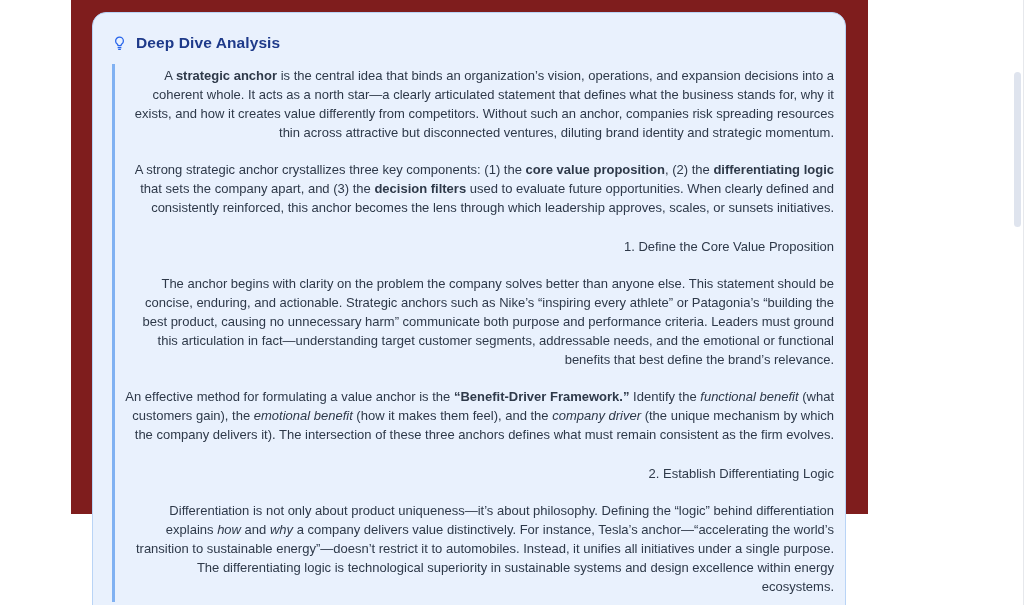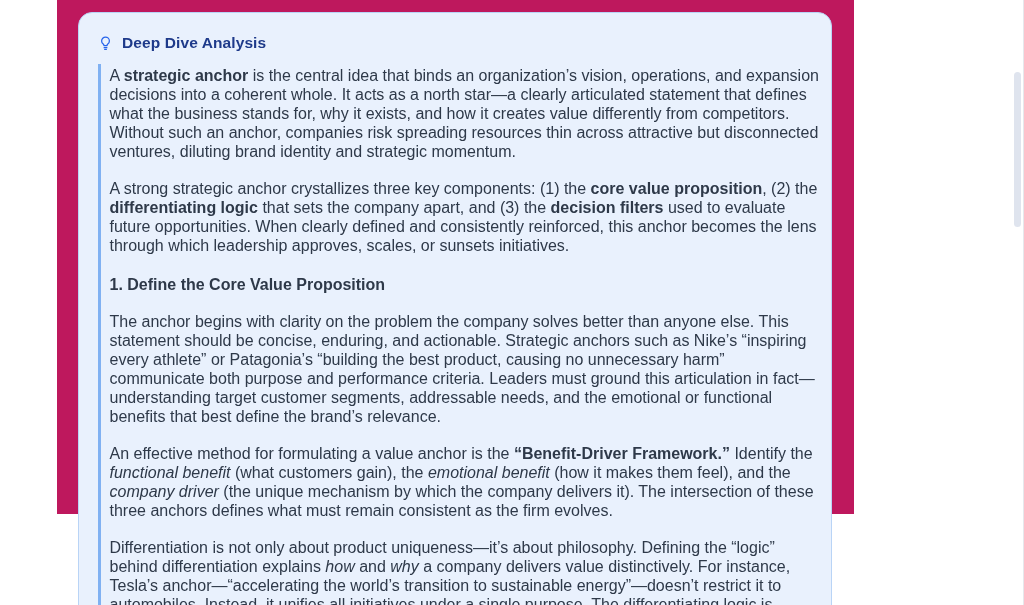--- a/index.html
+++ b/index.html
@@ -5,23 +5,23 @@
   html, body { margin: 0; padding: 0; }
   body {
     width: 1024px; height: 605px;
     background: #ffffff;
     font-family: "Liberation Sans", sans-serif;
     overflow: hidden;
   }
   .viewport { position: relative; width: 1024px; height: 605px; background: #ffffff; overflow: hidden; }
 
   .content-col {
-    position: absolute; left: 57px; top: 0;
+    position: absolute; left: 71px; top: 0;
     width: 797px; height: 514px;
-    background: #be185d;
+    background: #7f1d1d;
   }
 
   .card {
     position: absolute; left: 21px; top: 12px;
     width: 754px; height: 660px;
     box-sizing: border-box;
     background: #e9f1fd;
     border: 1px solid #b9d4f6;
     border-radius: 14px;
     padding: 21px 11px 30px 19px;
@@ -39,25 +39,26 @@
     font-size: 14px; font-weight: 700; color: #323d4d;
   }
 
   .quote {
     margin: 12px 0 0 0;
     border-left: 3.5px solid #80b1f2;
     padding: 2px 0 6px 8.5px;
   }
   .quote p, .quote h3 {
     margin: 18px 0 0 0;
-    font-size: 16px; line-height: 19px;
+    font-size: 13px; line-height: 19px;
     color: #2e3949; font-weight: 400;
     max-width: 714px;
+    text-align: right;
   }
-  .quote h3 { font-weight: 700; margin-top: 20px; }
+  .quote h3 { font-weight: 400; margin-top: 20px; }
   .quote > div > :first-child { margin-top: 0; }
   .quote b { font-weight: 700; }
   .quote i { }
 
   .scroll-track { position: absolute; right: 0; top: 0; width: 14px; height: 605px; background: transparent; }
   .scroll-thumb {
     position: absolute; left: 4px; top: 72px;
     width: 7px; height: 155px;
     border-radius: 4px; background: #dfe4ee;
   }
@@ -81,20 +82,21 @@
           <h2 class="card-title">Deep Dive Analysis</h2>
         </div>
       </header>
       <blockquote class="quote">
         <div id="blocks">
             <p>A <b>strategic anchor</b> is the central idea that binds an organization’s vision, operations, and expansion decisions into a coherent whole. It acts as a north star—a clearly articulated statement that defines what the business stands for, why it exists, and how it creates value differently from competitors. Without such an anchor, companies risk spreading resources thin across attractive but disconnected ventures, diluting brand identity and strategic momentum.</p>
             <p>A strong strategic anchor crystallizes three key components: (1) the <b>core value proposition</b>, (2) the <b>differentiating logic</b> that sets the company apart, and (3) the <b>decision filters</b> used to evaluate future opportunities. When clearly defined and consistently reinforced, this anchor becomes the lens through which leadership approves, scales, or sunsets initiatives.</p>
             <h3>1. Define the Core Value Proposition</h3>
             <p>The anchor begins with clarity on the problem the company solves better than anyone else. This statement should be concise, enduring, and actionable. Strategic anchors such as Nike’s “inspiring every athlete” or Patagonia’s “building the best product, causing no unnecessary harm” communicate both purpose and performance criteria. Leaders must ground this articulation in fact—understanding target customer segments, addressable needs, and the emotional or functional benefits that best define the brand’s relevance.</p>
             <p>An effective method for formulating a value anchor is the <b>“Benefit-Driver Framework.”</b> Identify the <i>functional benefit</i> (what customers gain), the <i>emotional benefit</i> (how it makes them feel), and the <i>company driver</i> (the unique mechanism by which the company delivers it). The intersection of these three anchors defines what must remain consistent as the firm evolves.</p>
+            <h3>2. Establish Differentiating Logic</h3>
             <p>Differentiation is not only about product uniqueness—it’s about philosophy. Defining the “logic” behind differentiation explains <i>how</i> and <i>why</i> a company delivers value distinctively. For instance, Tesla’s anchor—“accelerating the world’s transition to sustainable energy”—doesn’t restrict it to automobiles. Instead, it unifies all initiatives under a single purpose. The differentiating logic is technological superiority in sustainable systems and design excellence within energy ecosystems.</p>
           </div>
       </blockquote>
     </section>
   </div>
 
   <div class="scroll-track">
     <div class="scroll-thumb"></div>
   </div>
   <div class="right-edge"></div>

